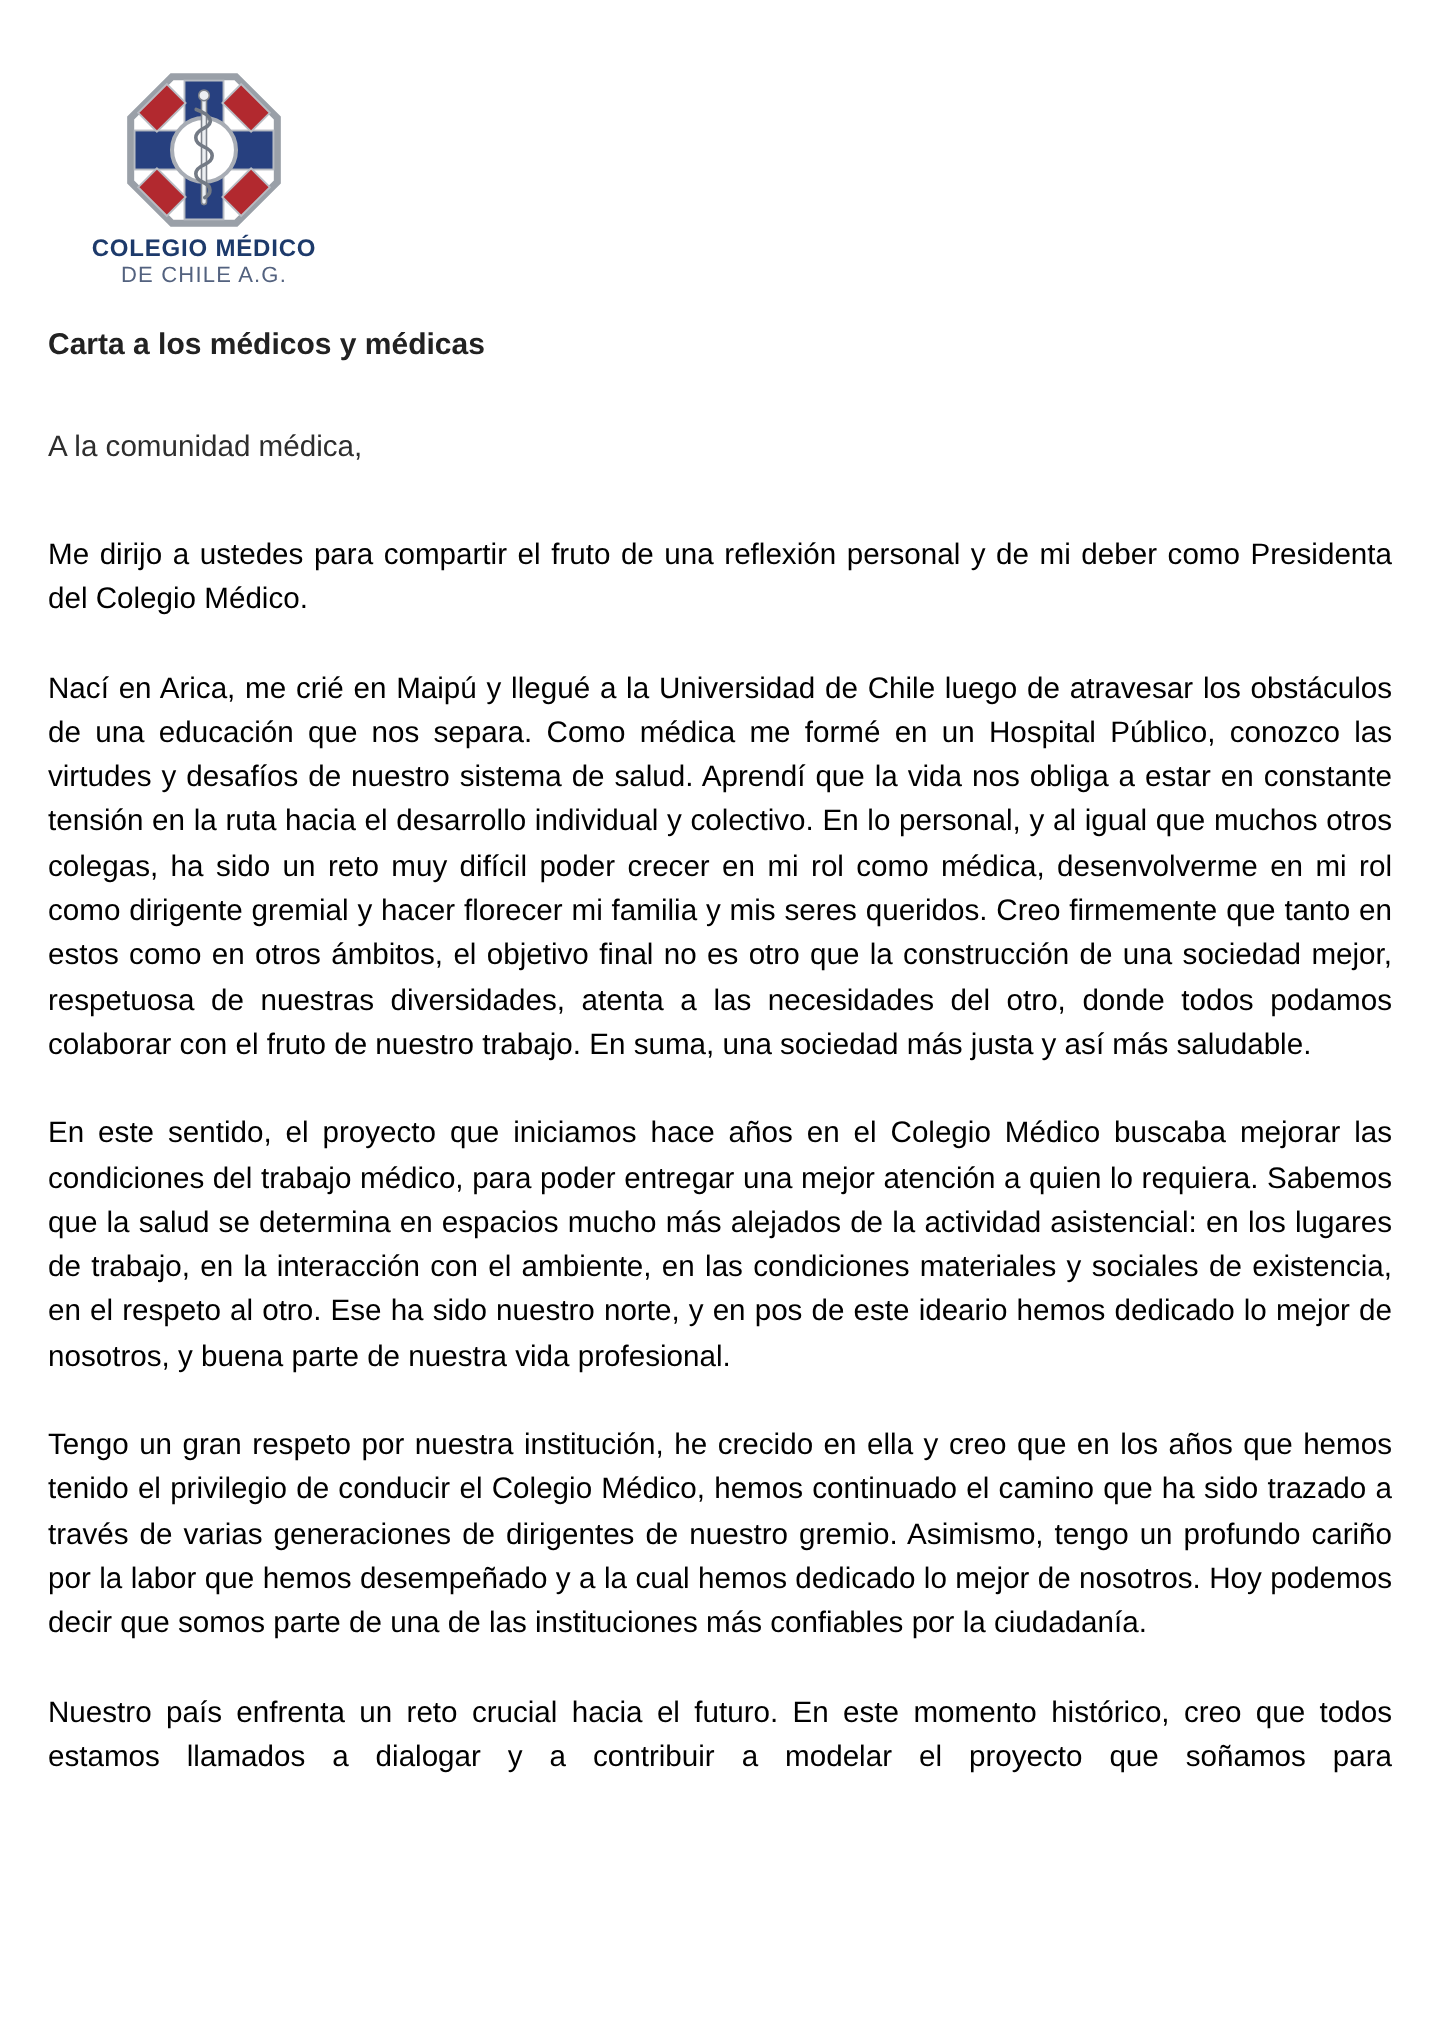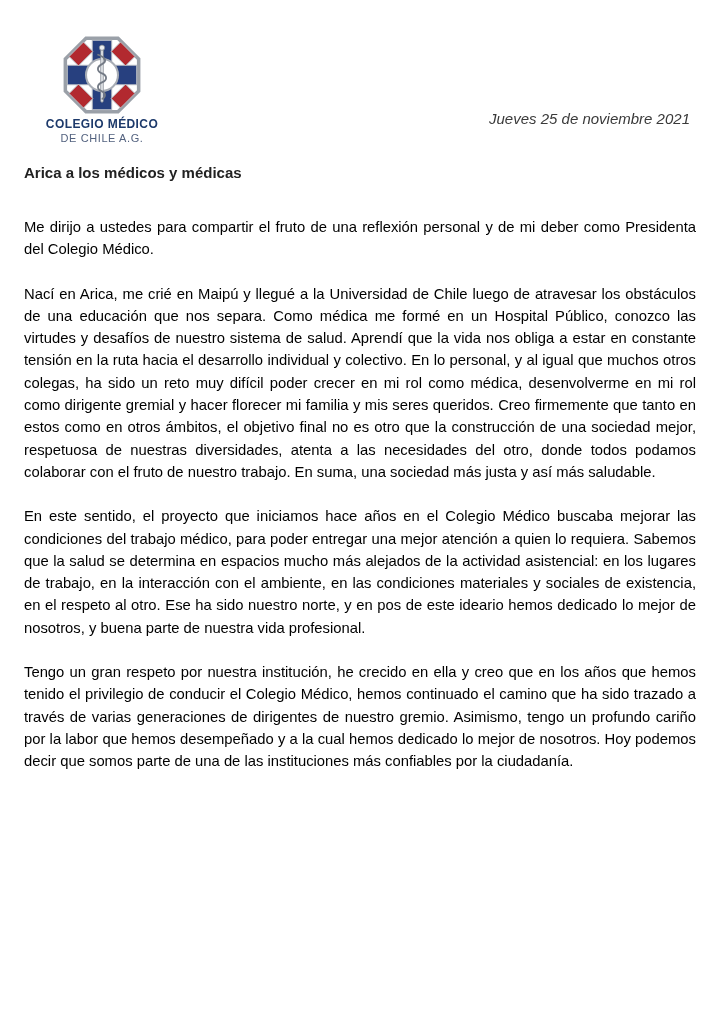--- a/index.html
+++ b/index.html
@@ -98,27 +98,28 @@
 
           <rect x="48.4" y="17" width="3.2" height="68" rx="1.6" fill="#eceff2" stroke="#7e838c" stroke-width="1"></rect>
           <circle cx="50" cy="15" r="3.4" fill="#eceff2" stroke="#7e838c" stroke-width="1"></circle>
 
           <path d="M45,24 C56,28 56,33 50,36 C43,39.5 43,45 50,48 C57,51 57,56.5 50,59.5 C43,62.5 43,68 50,71 C55,73.2 55,78 50.5,80.5" fill="none" stroke="#737a85" stroke-width="2.3" stroke-linecap="round"></path>
         </svg>
         <div class="org-name">COLEGIO MÉDICO</div>
         <div class="org-subtitle">DE CHILE A.G.</div>
       </div>
 
-      <div class="letter-date">Jueves 25 de noviembre 2021</div>
 
     </header>
 
-    <h1 class="letter-title">Arica a los médicos y médicas</h1>
+    <h1 class="letter-title">Carta a los médicos y médicas</h1>
 
+    <p class="salutation">A la comunidad médica,</p>
 
     <p class="para">Me dirijo a ustedes para compartir el fruto de una reflexión personal y de mi deber como Presidenta del Colegio Médico.</p>
     <p class="para">Nací en Arica, me crié en Maipú y llegué a la Universidad de Chile luego de atravesar los obstáculos de una educación que nos separa. Como médica me formé en un Hospital Público, conozco las virtudes y desafíos de nuestro sistema de salud. Aprendí que la vida nos obliga a estar en constante tensión en la ruta hacia el desarrollo individual y colectivo. En lo personal, y al igual que muchos otros colegas, ha sido un reto muy difícil poder crecer en mi rol como médica, desenvolverme en mi rol como dirigente gremial y hacer florecer mi familia y mis seres queridos. Creo firmemente que tanto en estos como en otros ámbitos, el objetivo final no es otro que la construcción de una sociedad mejor, respetuosa de nuestras diversidades, atenta a las necesidades del otro, donde todos podamos colaborar con el fruto de nuestro trabajo. En suma, una sociedad más justa y así más saludable.</p>
     <p class="para">En este sentido, el proyecto que iniciamos hace años en el Colegio Médico buscaba mejorar las condiciones del trabajo médico, para poder entregar una mejor atención a quien lo requiera. Sabemos que la salud se determina en espacios mucho más alejados de la actividad asistencial: en los lugares de trabajo, en la interacción con el ambiente, en las condiciones materiales y sociales de existencia, en el respeto al otro. Ese ha sido nuestro norte, y en pos de este ideario hemos dedicado lo mejor de nosotros, y buena parte de nuestra vida profesional.</p>
     <p class="para">Tengo un gran respeto por nuestra institución, he crecido en ella y creo que en los años que hemos tenido el privilegio de conducir el Colegio Médico, hemos continuado el camino que ha sido trazado a través de varias generaciones de dirigentes de nuestro gremio. Asimismo, tengo un profundo cariño por la labor que hemos desempeñado y a la cual hemos dedicado lo mejor de nosotros. Hoy podemos decir que somos parte de una de las instituciones más confiables por la ciudadanía.</p>
+    <p class="para continued">Nuestro país enfrenta un reto crucial hacia el futuro. En este momento histórico, creo que todos estamos llamados a dialogar y a contribuir a modelar el proyecto que soñamos para</p>
 
   </div>
 
 </div>
 
 </body></html>

